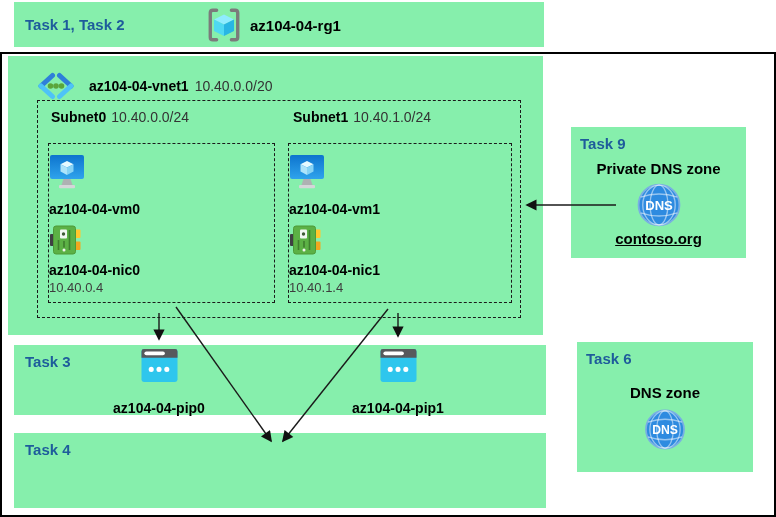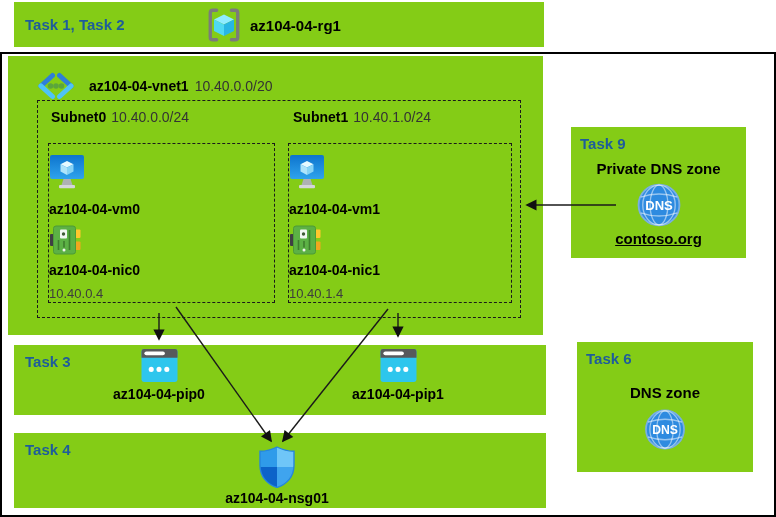--- a/index.html
+++ b/index.html
@@ -1,21 +1,21 @@
 <!DOCTYPE html>
 <html><head>
 <meta charset="utf-8">
 <style>
   html,body{margin:0;padding:0;background:#fff;}
   .page{
     position:relative;width:776px;height:517px;overflow:hidden;background:#fff;
     font-family:"Liberation Sans",sans-serif;color:#000;
   }
   .border-box{position:absolute;left:0;top:52px;width:772px;height:461px;border:2px solid #000;}
-  .panel{position:absolute;background:#84cc16;}
+  .panel{position:absolute;background:#86efac;}
   .task-label{font-size:15px;font-weight:700;color:#1e5c9b;}
   .res-label{font-size:14px;font-weight:700;color:#000;}
   .cidr{font-size:14px;font-weight:400;color:#333;}
   .ip{font-size:13px;font-weight:400;color:#3d3d3d;}
 
   
   .top-band{left:14px;top:2px;width:530px;height:45px;}
   .top-band .task-label{position:absolute;left:11px;top:14px;}
   .top-band .rg-icon{position:absolute;left:191px;top:4px;}
   .top-band .res-label{position:absolute;left:236px;top:15px;font-size:15px;}
@@ -28,27 +28,27 @@
   .outer-dashed{position:absolute;left:29px;top:44px;width:482px;height:216px;border:1px dashed #1a1a1a;}
   .subnet-title{position:absolute;top:8px;font-size:14px;white-space:nowrap;}
   .subnet-title .res-label{margin-right:5px;}
   .subnet-inner{position:absolute;top:42px;height:160px;border:1px dashed #1a1a1a;
     display:flex;flex-direction:column;align-items:flex-start;padding-top:10px;box-sizing:border-box;}
   .subnet0-inner{left:10px;width:227px;}
   .subnet1-inner{left:250px;width:224px;}
   .subnet-inner .res-label{margin-top:9px;line-height:16px;}
   .subnet-inner .nic-icon{margin-top:7px;}
   .subnet-inner .nic-name{margin-top:6px;}
-  .subnet-inner .ip{margin-top:8px;}
+  .subnet-inner .ip{margin-top:2px;}
 
   
   .task3-band{left:14px;top:345px;width:532px;height:70px;}
   .task3-band .task-label{position:absolute;left:11px;top:8px;}
   .pip-group{position:absolute;top:3px;width:140px;display:flex;flex-direction:column;align-items:center;}
-  .pip-group .res-label{margin-top:3px;}
+  .pip-group .res-label{margin-top:17px;}
   .pip0-group{left:75px;}
   .pip1-group{left:314px;}
 
   
   .task4-band{left:14px;top:433px;width:532px;height:75px;}
   .task4-band .task-label{position:absolute;left:11px;top:8px;}
   .nsg-group{position:absolute;left:183px;top:13px;width:160px;display:flex;flex-direction:column;align-items:center;}
   .nsg-group .res-label{margin-top:2px;}
 
   
@@ -189,37 +189,20 @@
         <circle cx="10.5" cy="21.5" r="2.6" fill="#ffffff"></circle>
         <circle cx="18.5" cy="21.5" r="2.6" fill="#ffffff"></circle>
         <circle cx="26.5" cy="21.5" r="2.6" fill="#ffffff"></circle>
       </svg>
       <span class="res-label">az104-04-pip1</span>
     </div>
   </div>
 
   <div class="panel task4-band">
     <span class="task-label">Task 4</span>
-    <div class="nsg-group">
-      <svg class="nsg-icon" width="38" height="42" viewBox="0 0 38 42">
-        <defs>
-          <clipPath id="shieldClip">
-            <path d="M19 1 C24.5 3.8 30.5 5.2 36 5.3 V19.5 C36 30.5 29 38.2 19 41.5 C9 38.2 2 30.5 2 19.5 V5.3 C7.5 5.2 13.5 3.8 19 1 Z"></path>
-          </clipPath>
-        </defs>
-        <g clip-path="url(#shieldClip)">
-          <rect x="0" y="0" width="19" height="21" fill="#2f9bea"></rect>
-          <rect x="19" y="0" width="19" height="21" fill="#6fc6f8"></rect>
-          <rect x="0" y="21" width="19" height="21" fill="#0c63c9"></rect>
-          <rect x="19" y="21" width="19" height="21" fill="#3fa4ee"></rect>
-        </g>
-        <path d="M19 1 C24.5 3.8 30.5 5.2 36 5.3 V19.5 C36 30.5 29 38.2 19 41.5 C9 38.2 2 30.5 2 19.5 V5.3 C7.5 5.2 13.5 3.8 19 1 Z" fill="none" stroke="#2586dd" stroke-width="1.4"></path>
-      </svg>
-      <span class="res-label">az104-04-nsg01</span>
-    </div>
   </div>
 
   <div class="panel side-box task5-box">
     <span class="task-label">Task 9</span>
     <div class="box-title">Private DNS zone</div>
     <svg class="dns-icon" width="44" height="44" viewBox="0 0 42 42">
       <circle cx="21" cy="21" r="19.5" fill="#2e8be0" stroke="#79afe3" stroke-width="1.8"></circle>
       <g fill="none" stroke="rgba(255,255,255,0.5)" stroke-width="1.3">
         <ellipse cx="21" cy="21" rx="8.5" ry="19"></ellipse>
         <ellipse cx="21" cy="21" rx="15.5" ry="19"></ellipse>

